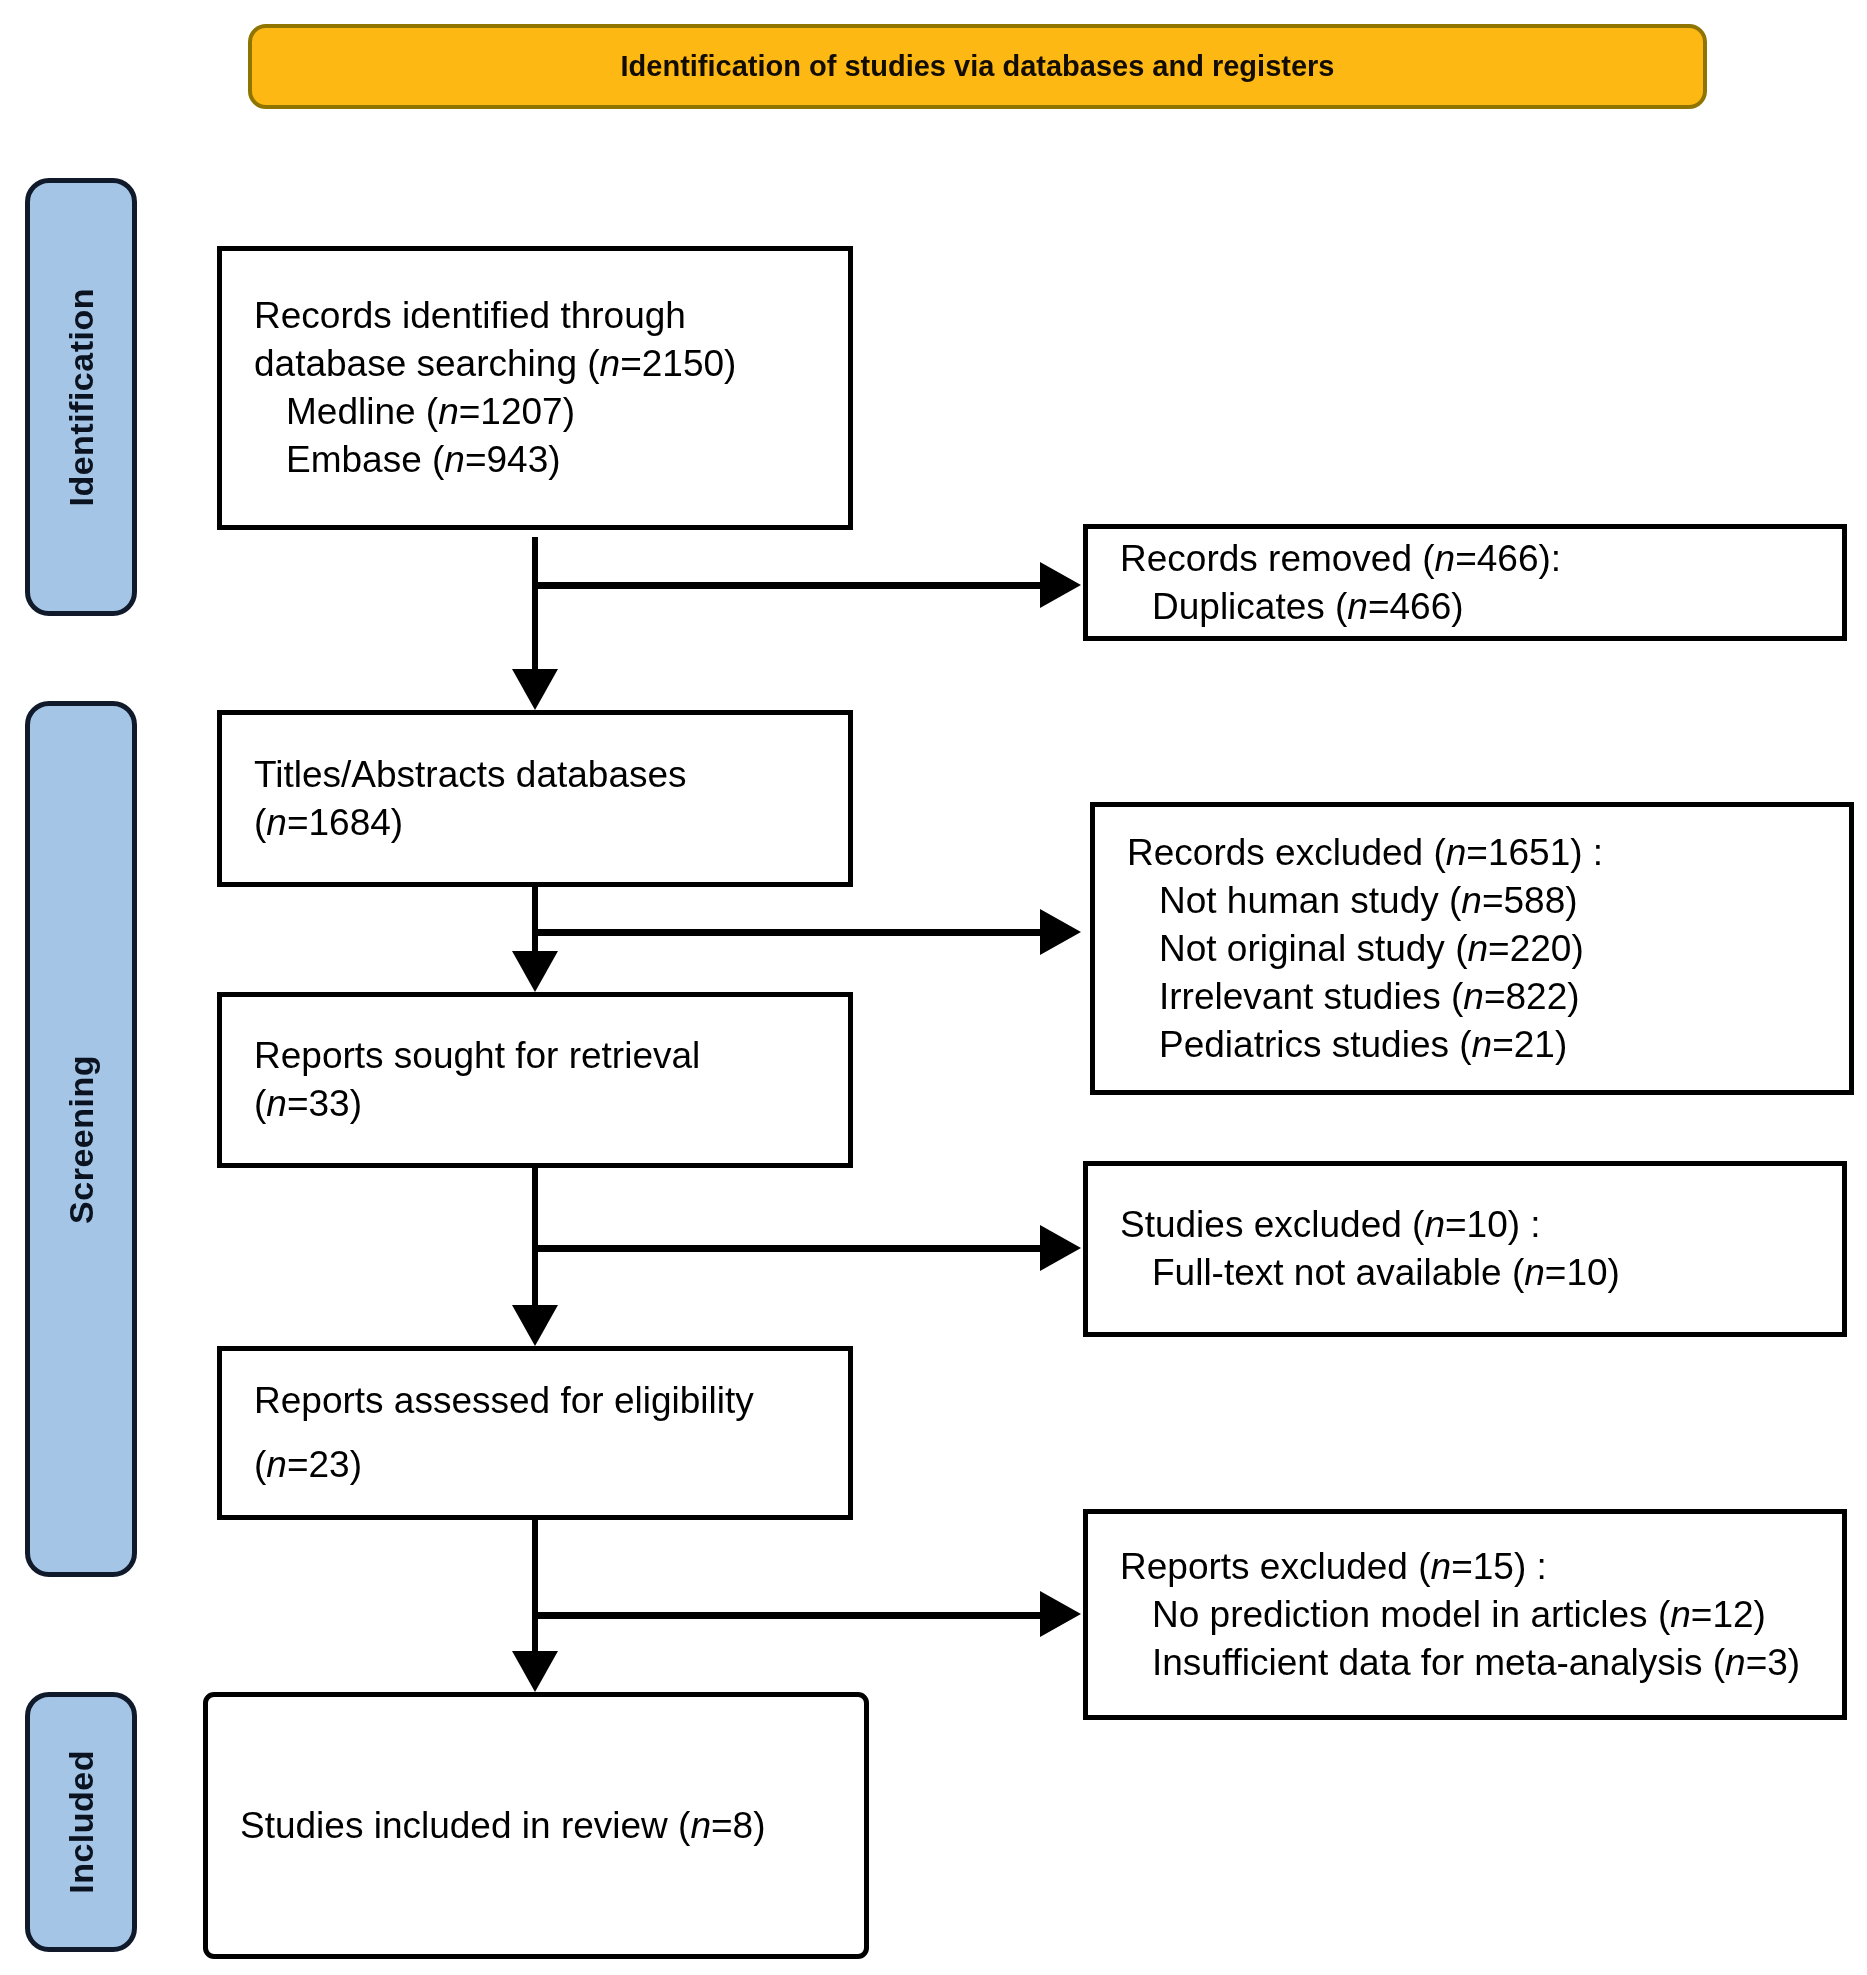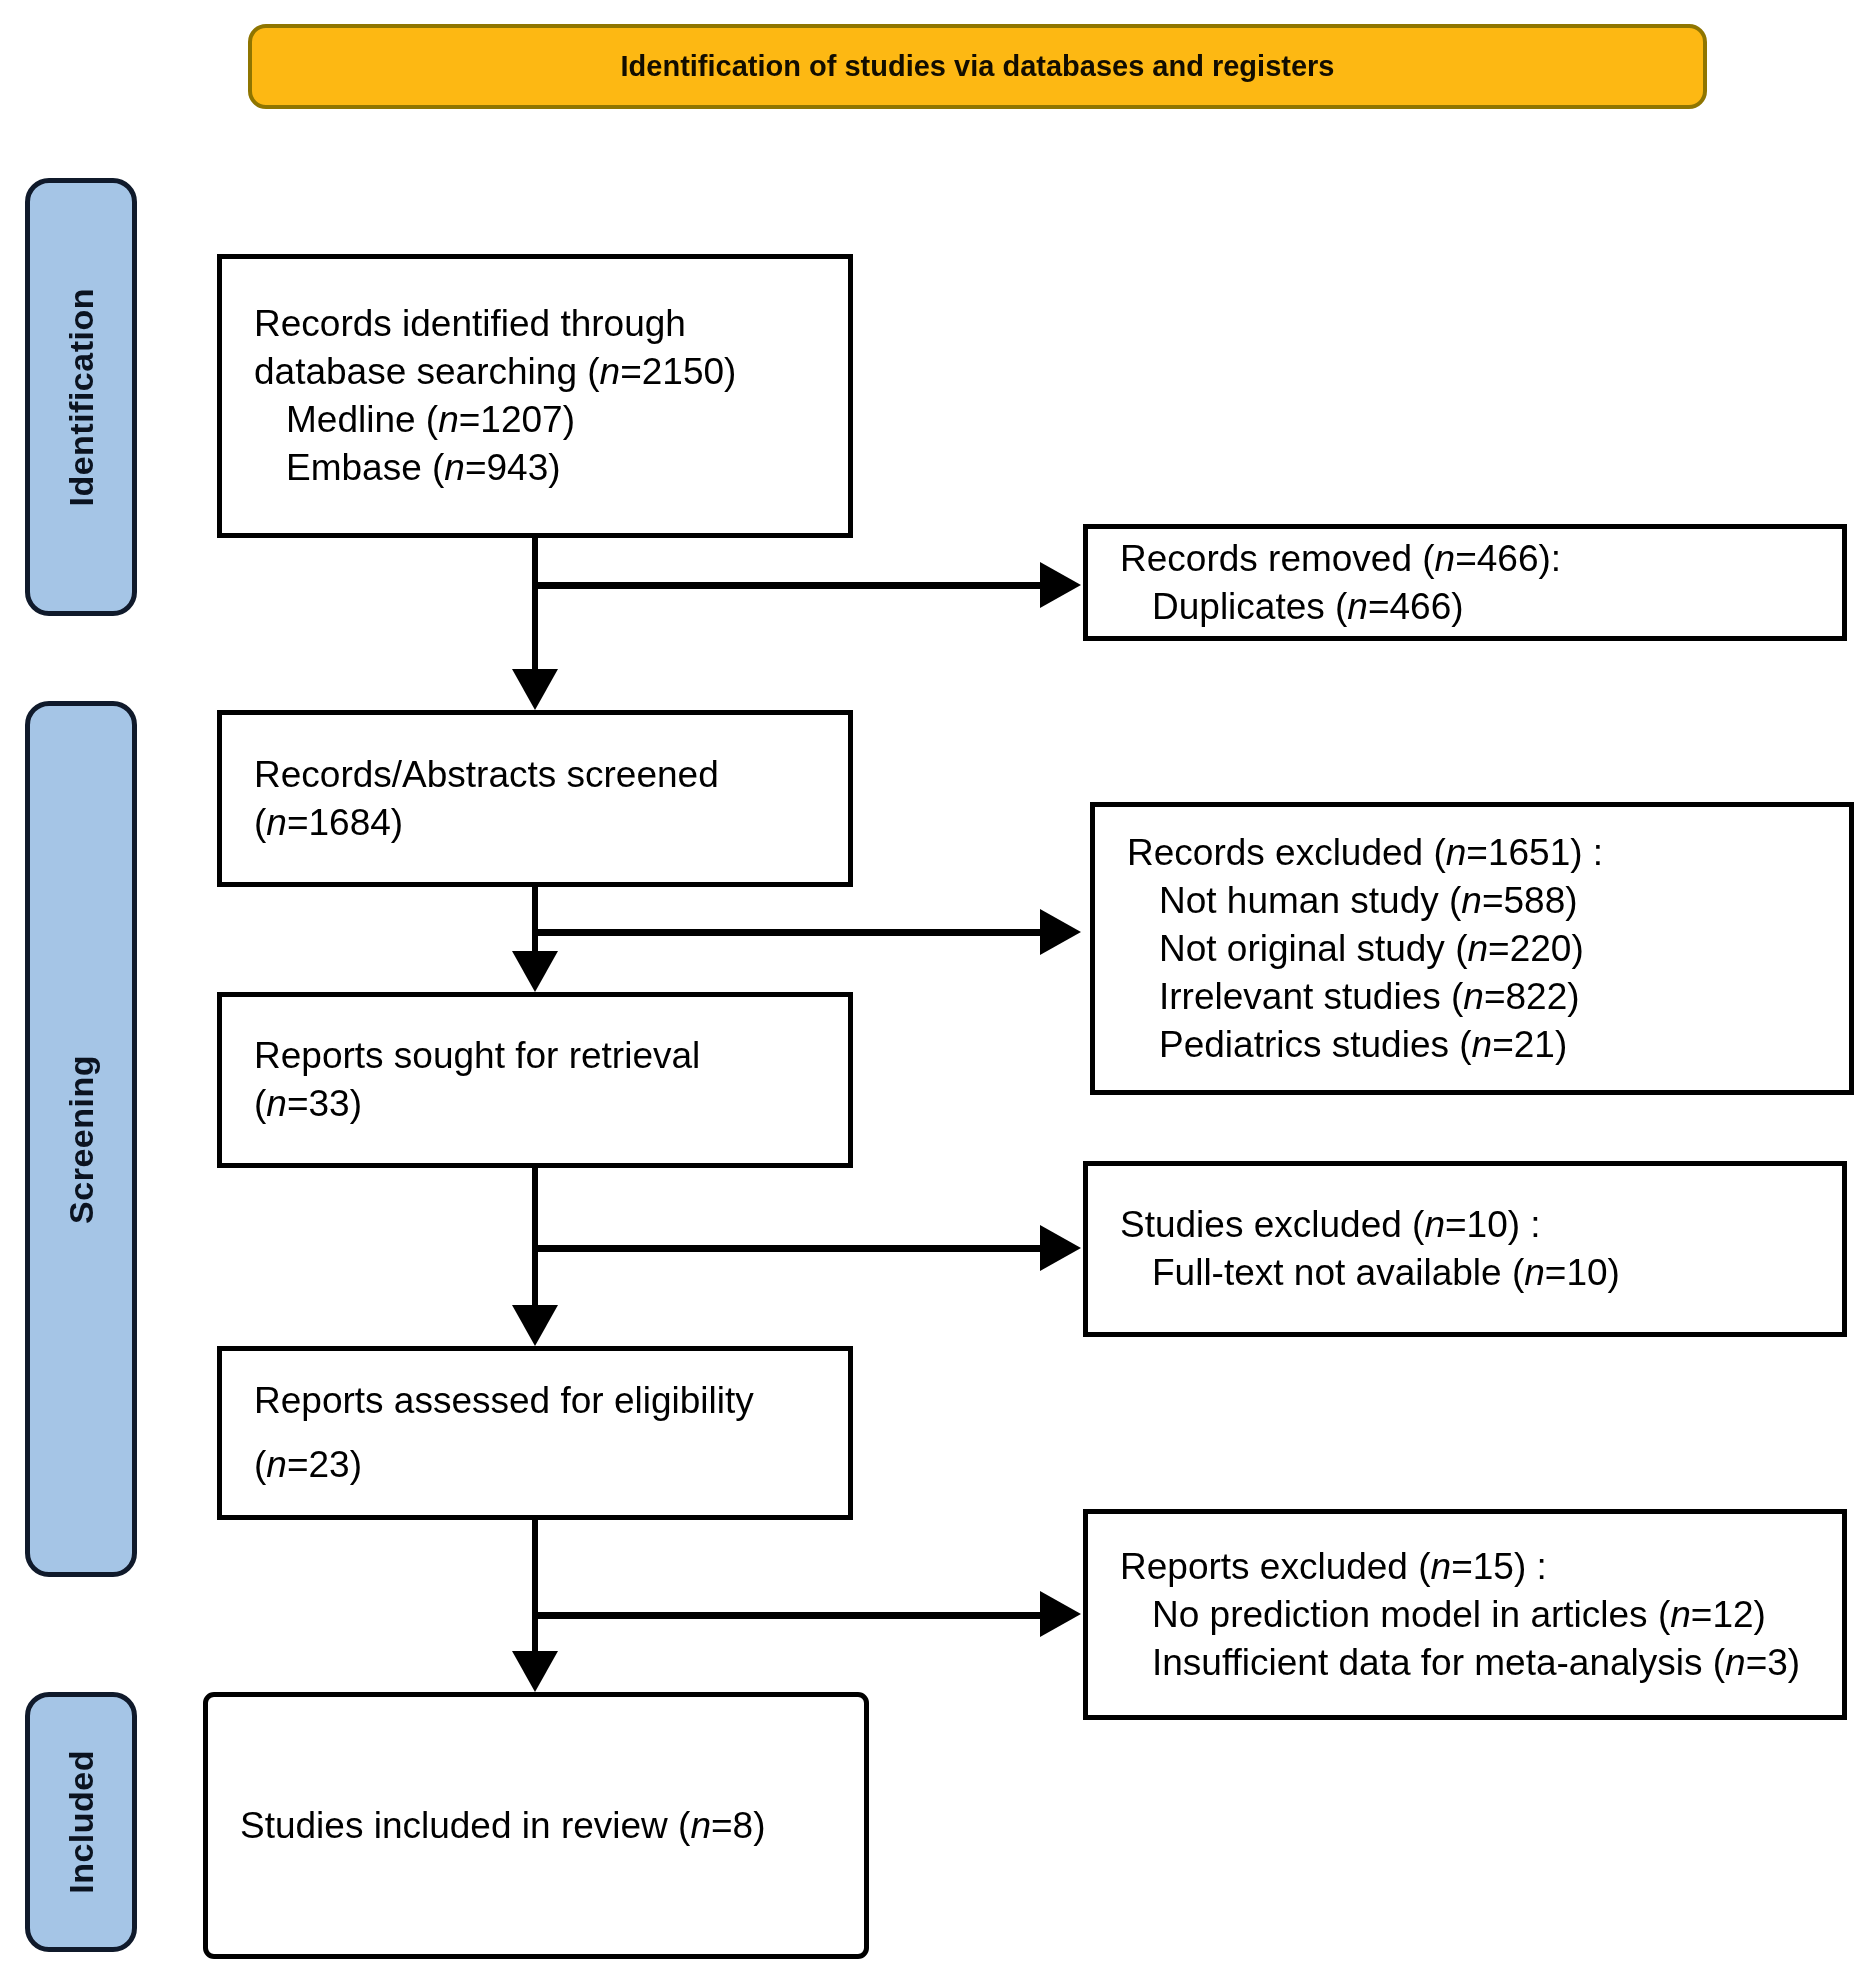--- a/index.html
+++ b/index.html
@@ -46,21 +46,21 @@
   .fbox{
     position:absolute;
     background:#fff;
     border:5.3px solid #000;
     display:flex; flex-direction:column; justify-content:center;
     padding:5.3px 8px 5.3px 32px;
     font-size:37px; line-height:48px;
   }
   .fbox .line{white-space:nowrap;}
   .fbox .indent{padding-left:32px;}
-  #box-identified{left:217px;top:254px;width:636px;height:284px;}
+  #box-identified{left:217px;top:246px;width:636px;height:284px;}
   #box-screened{left:217px;top:710px;width:636px;height:177px;}
   #box-sought{left:217px;top:992px;width:636px;height:176px;}
   #box-assessed{left:217px;top:1346px;width:636px;height:174px;gap:16px;}
   #box-included{left:203px;top:1692px;width:666px;height:267px;border-radius:11px;}
   .rbox{left:1083px;width:764px;}
   #rbox-removed{top:524px;height:117px;}
   #rbox-excluded-records{top:802px;height:293px;margin-left:7px;}
   #rbox-excluded-studies{top:1161px;height:176px;}
   #rbox-excluded-reports{top:1509px;height:211px;}
   
@@ -106,21 +106,21 @@
   </div>
 
   <div class="fbox" id="box-identified">
     <div class="line">Records identified through</div>
     <div class="line">database searching (<i>n</i>=2150)</div>
     <div class="line indent">Medline (<i>n</i>=1207)</div>
     <div class="line indent">Embase (<i>n</i>=943)</div>
   </div>
 
   <div class="fbox" id="box-screened">
-    <div class="line">Records/Abstracts screened</div>
+    <div class="line">Titles/Abstracts databases</div>
     <div class="line">(<i>n</i>=1684)</div>
   </div>
 
   <div class="fbox" id="box-sought">
     <div class="line">Reports sought for retrieval</div>
     <div class="line">(<i>n</i>=33)</div>
   </div>
 
   <div class="fbox" id="box-assessed">
     <div class="line">Reports assessed for eligibility</div>

